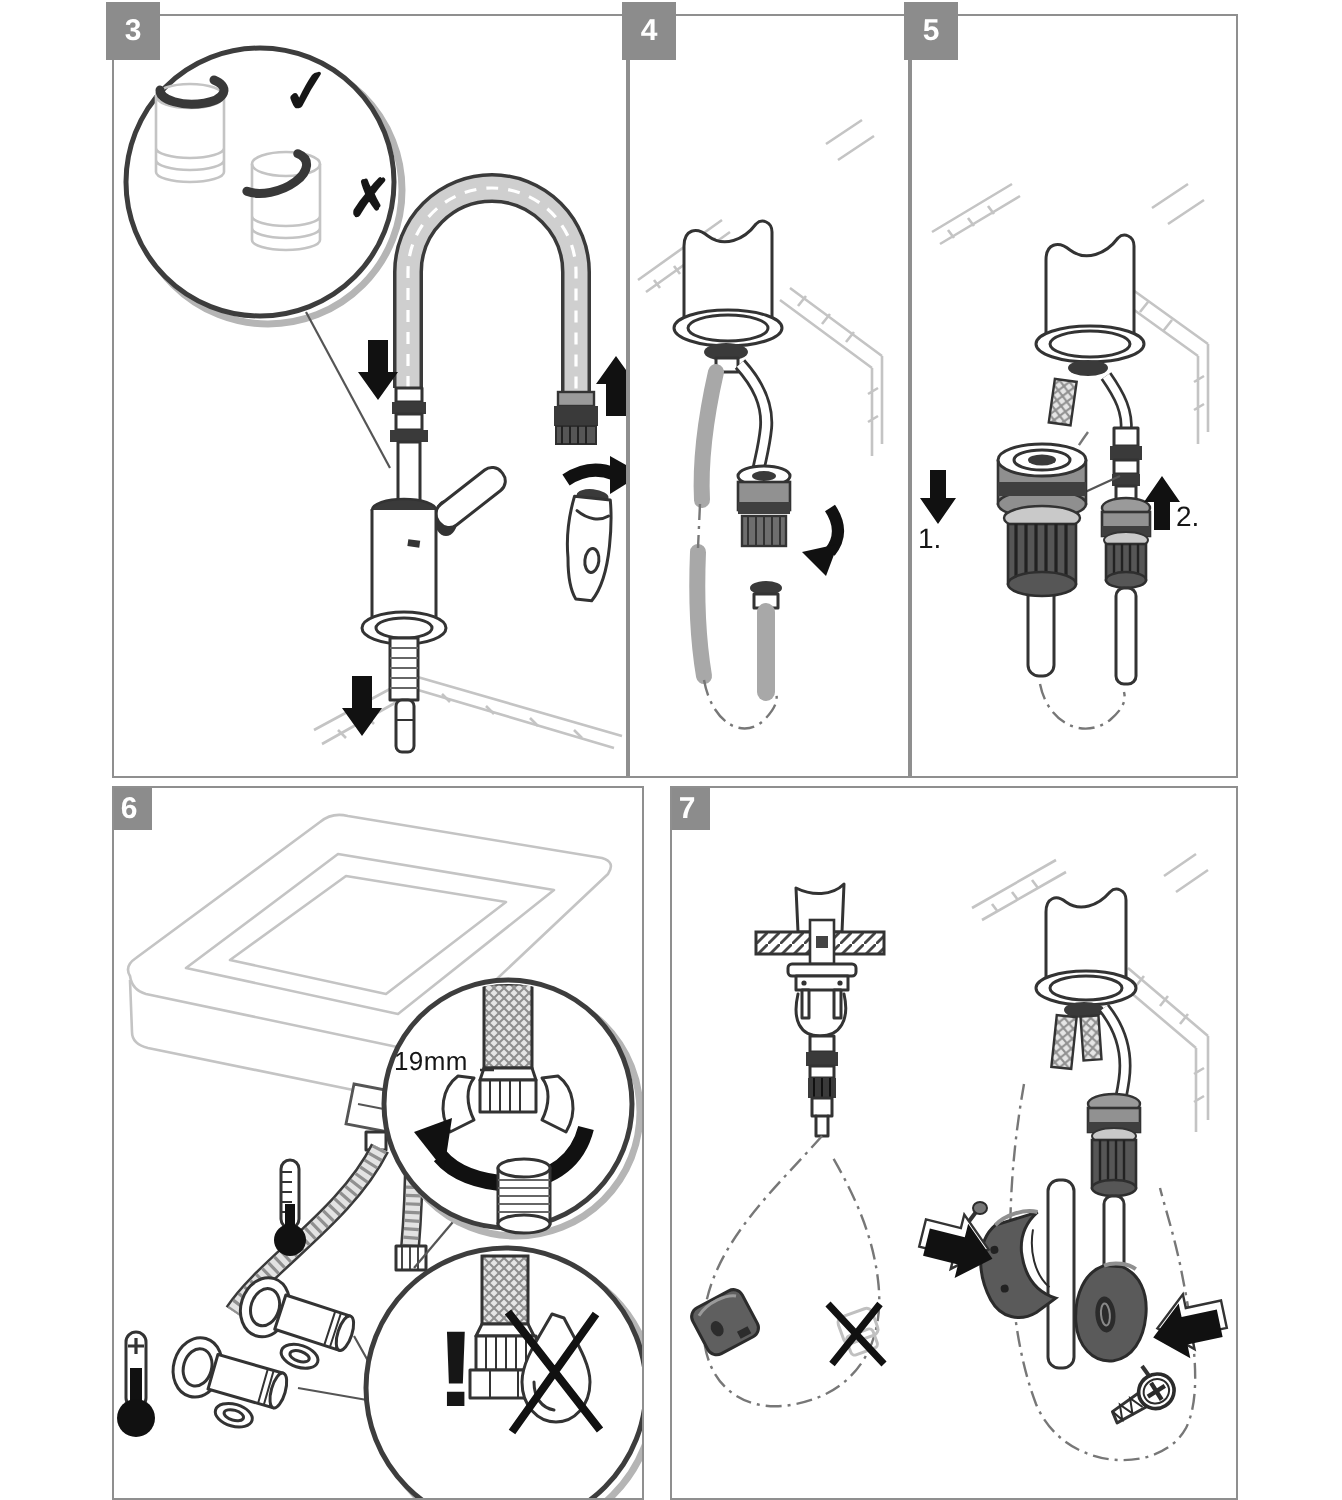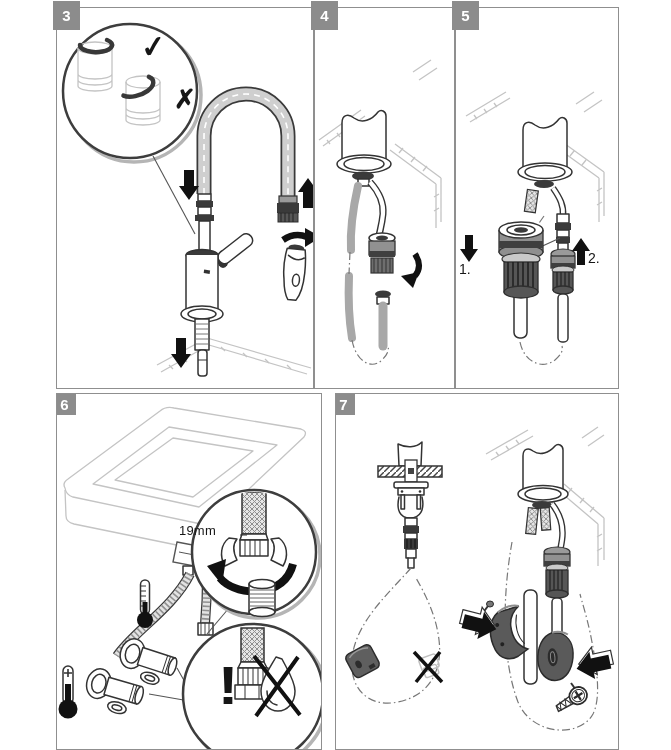--- a/index.html
+++ b/index.html
@@ -222,21 +222,21 @@
         <polygon class="blk" points="-4,-13 4,-13 4,1 9,1 0,14 -9,1 -4,1"></polygon>
       </g>
       <g transform="translate(125,244) rotate(180)">
         <polygon class="blk" points="-4,-13 4,-13 4,1 9,1 0,14 -9,1 -4,1"></polygon>
       </g>
     </svg>
   </section>
 
   <section class="panel clip" style="left:56px;top:393px;width:266px;height:357px">
     <div class="badge bot">6</div>
-    <span class="ov mm" style="left:122px;top:130px">19mm</span>
+    <span class="ov mm" style="left:140px;top:130px">19mm</span>
     <span class="ov bang" style="left:162px;top:264px">!</span>
     <svg width="264" height="357" viewBox="0 0 264 357">
       <g>
         <path class="lt" stroke-width="1.5" d="M8,94 Q5,89 11,85 L103,17 Q109,12 117,14 L244,35 Q251,37 247,43 L158,127 Q152,132 144,130 L16,103 Q9,101 8,94 Z"></path>
         <path class="lt" d="M36,90 L112,33 L220,51 L142,113 Z"></path>
         <path class="lt" stroke-width="1" d="M58,86 L116,44 L196,57 L136,103 Z"></path>
         <path class="lt" stroke-width="1.5" d="M8,96 L9,122 Q9,128 17,130 L144,156 L158,127"></path>
       </g>
       <g>
         <path d="M120,148 L162,156 L158,176 L116,168 Z" fill="#fff" stroke="#555" stroke-width="1.4"></path>

